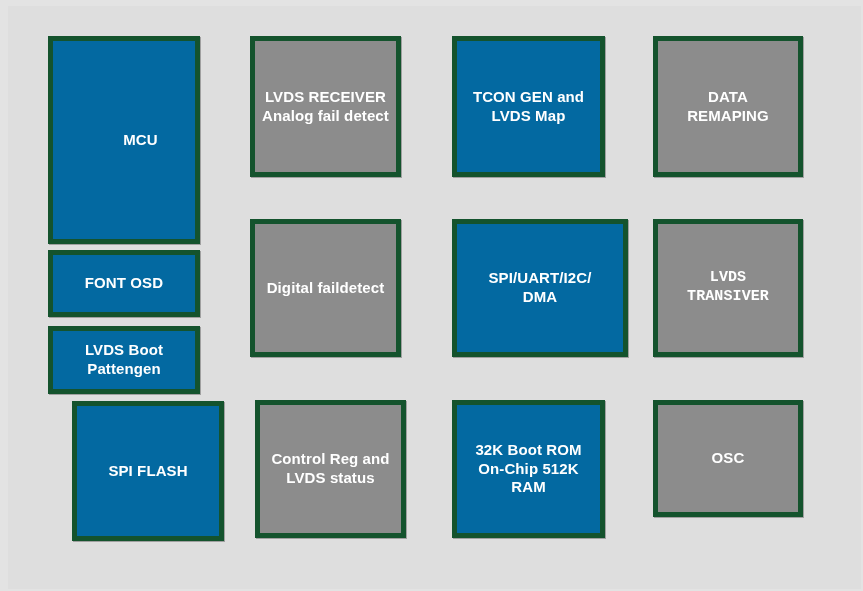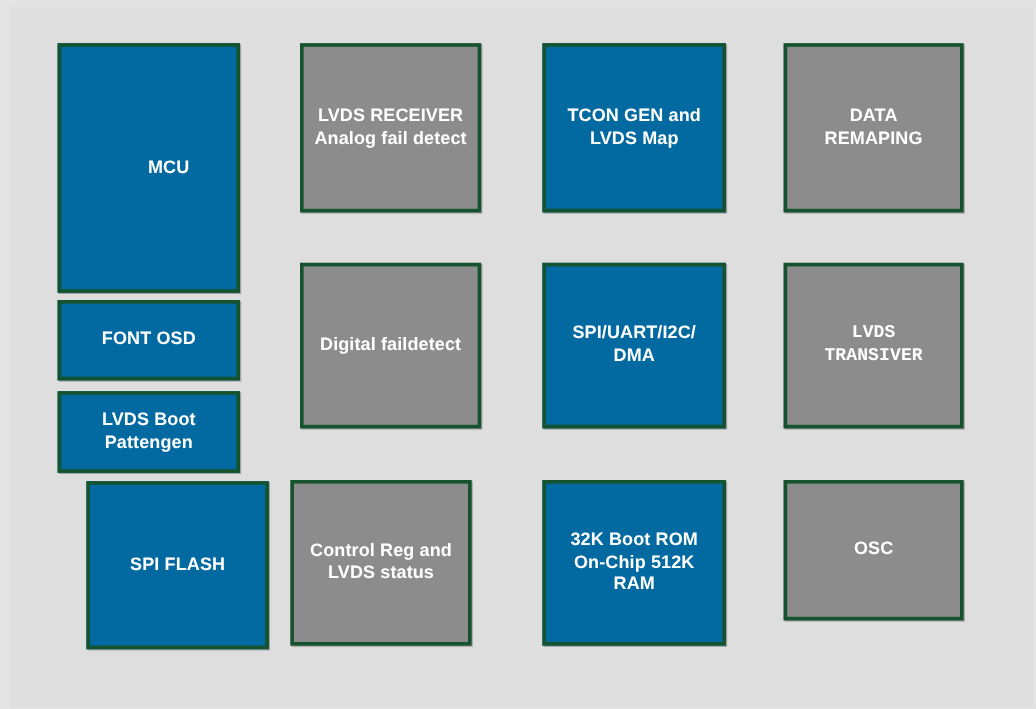--- a/index.html
+++ b/index.html
@@ -33,21 +33,21 @@
     box-sizing: border-box;
     display: flex;
     align-items: center;
     justify-content: center;
     text-align: center;
     color: #ffffff;
     font-weight: bold;
     font-size: 15px;
     line-height: 1.25;
     letter-spacing: 0.1px;
-    border: 3px solid #14532d;
+    border: 5px solid #14532d;
     box-shadow: 1px 1px 0 rgba(0,0,0,0.28);
     padding: 2px 6px;
   }
   .block.red {
     background: #0369a1;
   }
   .block.gray {
     background: #8c8c8c;
   }
   .block .label {
@@ -75,29 +75,29 @@
         <div class="block red" style="left: 40px; top: 395px; width: 152px; height: 140px; margin-left: 24px;">
           <span class="label">SPI FLASH</span>
         </div>
         <div class="block gray" style="left: 242px; top: 30px; width: 151px; height: 141px;">
           <span class="label">LVDS RECEIVER
 Analog fail detect</span>
         </div>
         <div class="block gray" style="left: 242px; top: 213px; width: 151px; height: 138px;">
           <span class="label">Digital faildetect</span>
         </div>
-        <div class="block gray" style="left: 234px; top: 394px; width: 151px; height: 138px;">
+        <div class="block gray" style="left: 247px; top: 394px; width: 151px; height: 138px;">
           <span class="label">Control Reg and
 LVDS status</span>
         </div>
         <div class="block red" style="left: 444px; top: 30px; width: 153px; height: 141px;">
           <span class="label">TCON GEN and
 LVDS Map</span>
         </div>
-        <div class="block red" style="left: 444px; top: 213px; width: 153px; height: 138px; justify-content: center;">
+        <div class="block red" style="left: 444px; top: 213px; width: 176px; height: 138px; justify-content: center;">
           <span class="label">SPI/UART/I2C/
 DMA</span>
         </div>
         <div class="block red" style="left: 444px; top: 394px; width: 153px; height: 138px;">
           <span class="label">32K Boot ROM
 On-Chip 512K RAM</span>
         </div>
         <div class="block gray" style="left: 645px; top: 30px; width: 150px; height: 141px;">
           <span class="label">DATA
 REMAPING</span>

